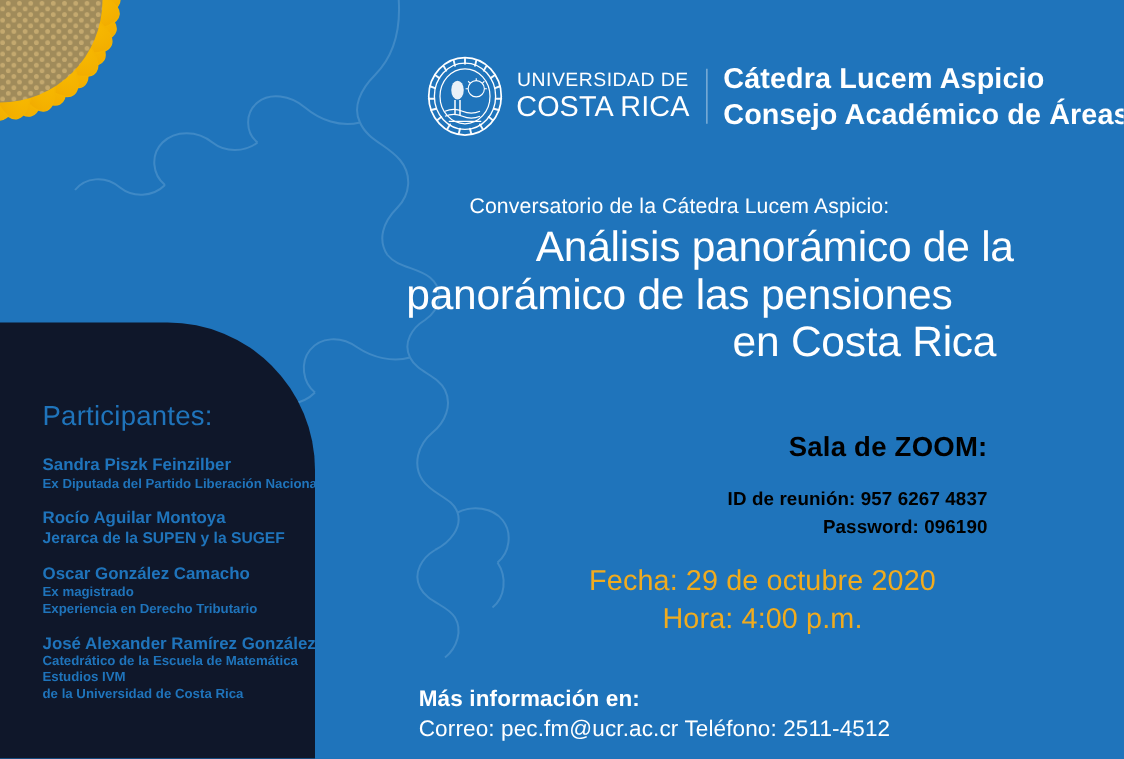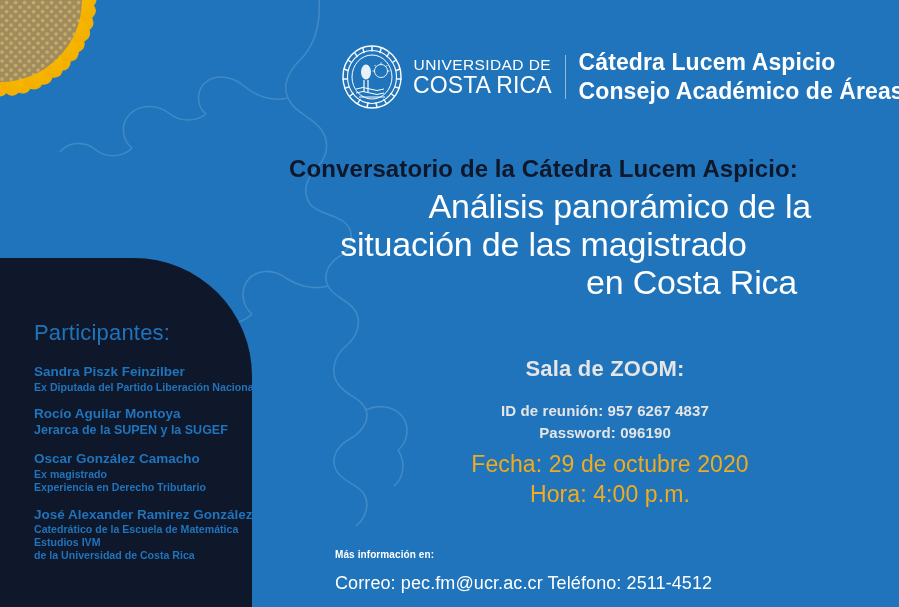--- a/index.html
+++ b/index.html
@@ -126,44 +126,44 @@
 
   
   .title-block {
     position:absolute;
     right:88px; top:155px;
     width:535px;
     text-align:center;
     z-index:5;
   }
   .eyebrow {
-    color:#0f172a;
-    font-size:24px;
-    font-weight:700;
+    color:#ffffff;
+    font-size:17px;
+    font-weight:400;
     letter-spacing:.1px;
     margin-bottom:4px;
   }
   .title-main {
     color:#ffffff;
     font-size:34px;
     font-weight:400;
     line-height:1.12;
     letter-spacing:-.2px;
   }
   .title-l1 { text-align:right; }
   .title-l2 { text-align:center; }
   .title-l3 { text-align:right; padding-right:14px; }
 
   
   .zoom-block {
     position:absolute;
-    left:420px; top:356px;
+    left:420px; top:345px;
     width:370px;
-    text-align:center;
-    color:#e5e5e5;
+    text-align:right;
+    color:#000000;
     z-index:5;
   }
   .zoom-heading {
     font-size:22px;
     font-weight:700;
     letter-spacing:.2px;
     margin-bottom:18px;
   }
   .zoom-line {
     font-size:15px;
@@ -189,24 +189,24 @@
   }
 
   
   .footer {
     position:absolute;
     left:335px; top:549px;
     z-index:5;
     color:#ffffff;
   }
   .footer-label {
-    font-size:10px;
-    font-weight:700;
-    letter-spacing:.1px;
-    margin-bottom:13px;
+    font-size:18px;
+    font-weight:700;
+    letter-spacing:.1px;
+    margin-bottom:3px;
   }
   .footer-contact {
     font-size:18px;
     font-weight:400;
     letter-spacing:.1px;
     white-space:nowrap;
   }
 </style>
 </head>
 <body>
@@ -322,21 +322,21 @@
     <div class="catedra">
       <div>Cátedra Lucem Aspicio</div>
       <div>Consejo Académico de Áreas</div>
     </div>
   </div>
 
   <div class="title-block">
     <div class="eyebrow">Conversatorio de la Cátedra Lucem Aspicio:</div>
     <div class="title-main">
       <div class="title-l1">Análisis panorámico de la</div>
-      <div class="title-l2">situación de las magistrado</div>
+      <div class="title-l2">panorámico de las pensiones</div>
       <div class="title-l3">en Costa Rica</div>
     </div>
   </div>
 
   <div class="yellow-panel">
     <div class="participants-inner">
       <div class="participants-title">Participantes:</div>
 
       <div class="person">
         <div class="person-name">Sandra Piszk Feinzilber</div>

